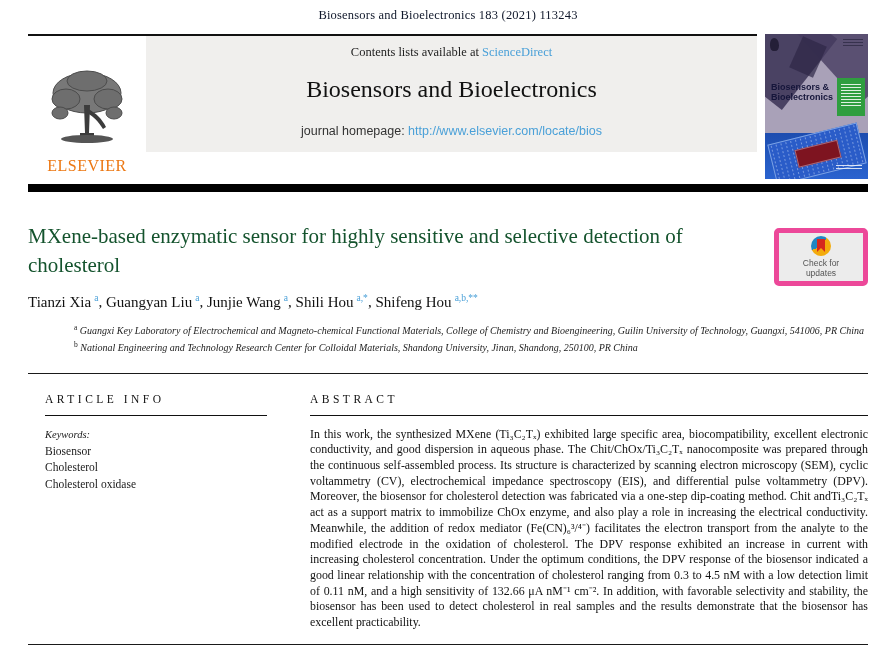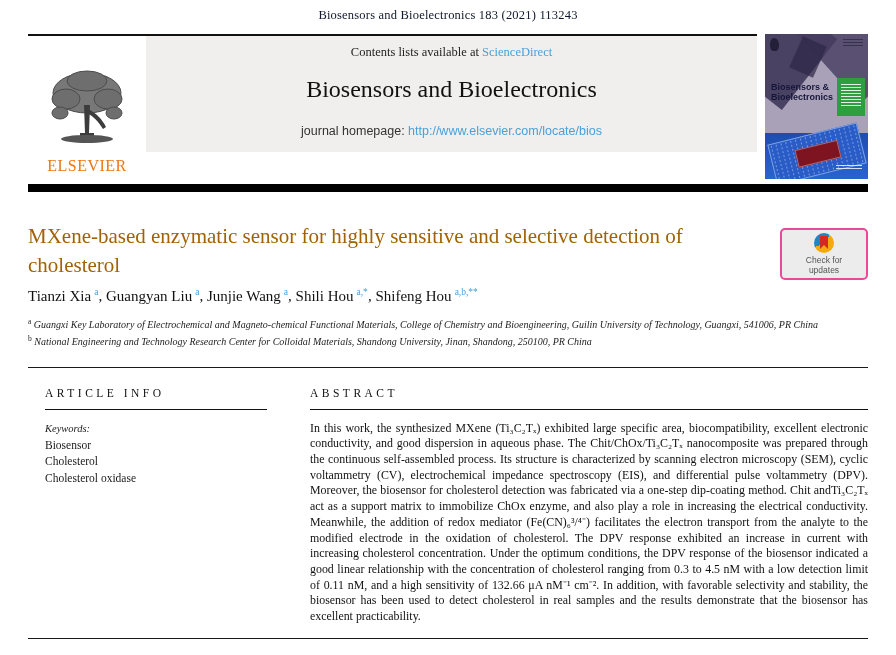--- a/index.html
+++ b/index.html
@@ -44,34 +44,34 @@
     border:1px solid #7ba2e4;transform:rotate(-14deg);transform-origin:center;
     background-image:radial-gradient(rgba(190,210,245,.9) .5px, transparent .8px);background-size:5px 4px;}
   .cover .device .red{position:absolute;left:24px;top:11px;width:42px;height:16px;background:#7e1420;border:1px solid #a8697a;}
   .cover .tiny-br{position:absolute;right:6px;bottom:8px;width:26px;height:6px;
     background:repeating-linear-gradient(rgba(255,255,255,.8) 0 1px, transparent 1px 3px);}
 
   .thick-bar{height:8px;background:#000;margin-top:5px;}
 
   
   .title-row{display:flex;margin-top:30px;}
-  .article-title{font-size:21px;line-height:29px;color:#a16207;font-weight:normal;width:724px;margin:0;}
+  .article-title{font-size:21px;line-height:29px;color:#14532d;font-weight:normal;width:724px;margin:0;}
   .badge-wrap{margin-left:auto;padding-top:6px;}
-  .crossmark{width:84px;height:48px;background:#ececec;border:2px solid #ec4899;border-radius:5px;
+  .crossmark{width:84px;height:48px;background:#ececec;border:5px solid #ec4899;border-radius:5px;
     display:flex;flex-direction:column;align-items:center;justify-content:center;cursor:pointer;}
   .cm-circle{width:20px;height:20px;border-radius:50%;position:relative;
     background:conic-gradient(from -115deg,#1f86c4 0 150deg,#f3ab0c 150deg 360deg);}
   .cm-bookmark{position:absolute;left:6px;top:3px;width:8px;height:13px;background:#d6281e;
     clip-path:polygon(0 0,100% 0,100% 100%,50% 70%,0 100%);}
   .cm-text{font-family:"Liberation Sans",sans-serif;font-size:8.5px;line-height:9.5px;color:#555;margin-top:3px;text-align:center;}
 
   
   .authors{margin-top:7px;font-size:15px;color:#111;}
   .authors sup{color:#4aa0d8;font-size:9.5px;}
-  .affiliations{margin-top:10px;font-size:10px;font-style:italic;line-height:13.5px;color:#222;}
+  .affiliations{margin-top:10px;font-size:10px;font-style:italic;line-height:13.5px;color:#222;margin-left:46px;}
   .affiliations sup{font-style:normal;font-size:7.5px;}
 
   .rule{border:none;border-top:1.2px solid #1a1a1a;margin:18px 0 0 0;}
 
   
   .cols{display:flex;margin-top:19px;margin-left:17px;}
   .col-left{width:222px;flex:none;}
   .col-right{flex:1;margin-left:43px;}
   .sec-heading{font-size:11.5px;letter-spacing:3.5px;color:#111;}
   .sec-rule{border:none;border-top:1.2px solid #111;margin:10px 0 11px 0;}

